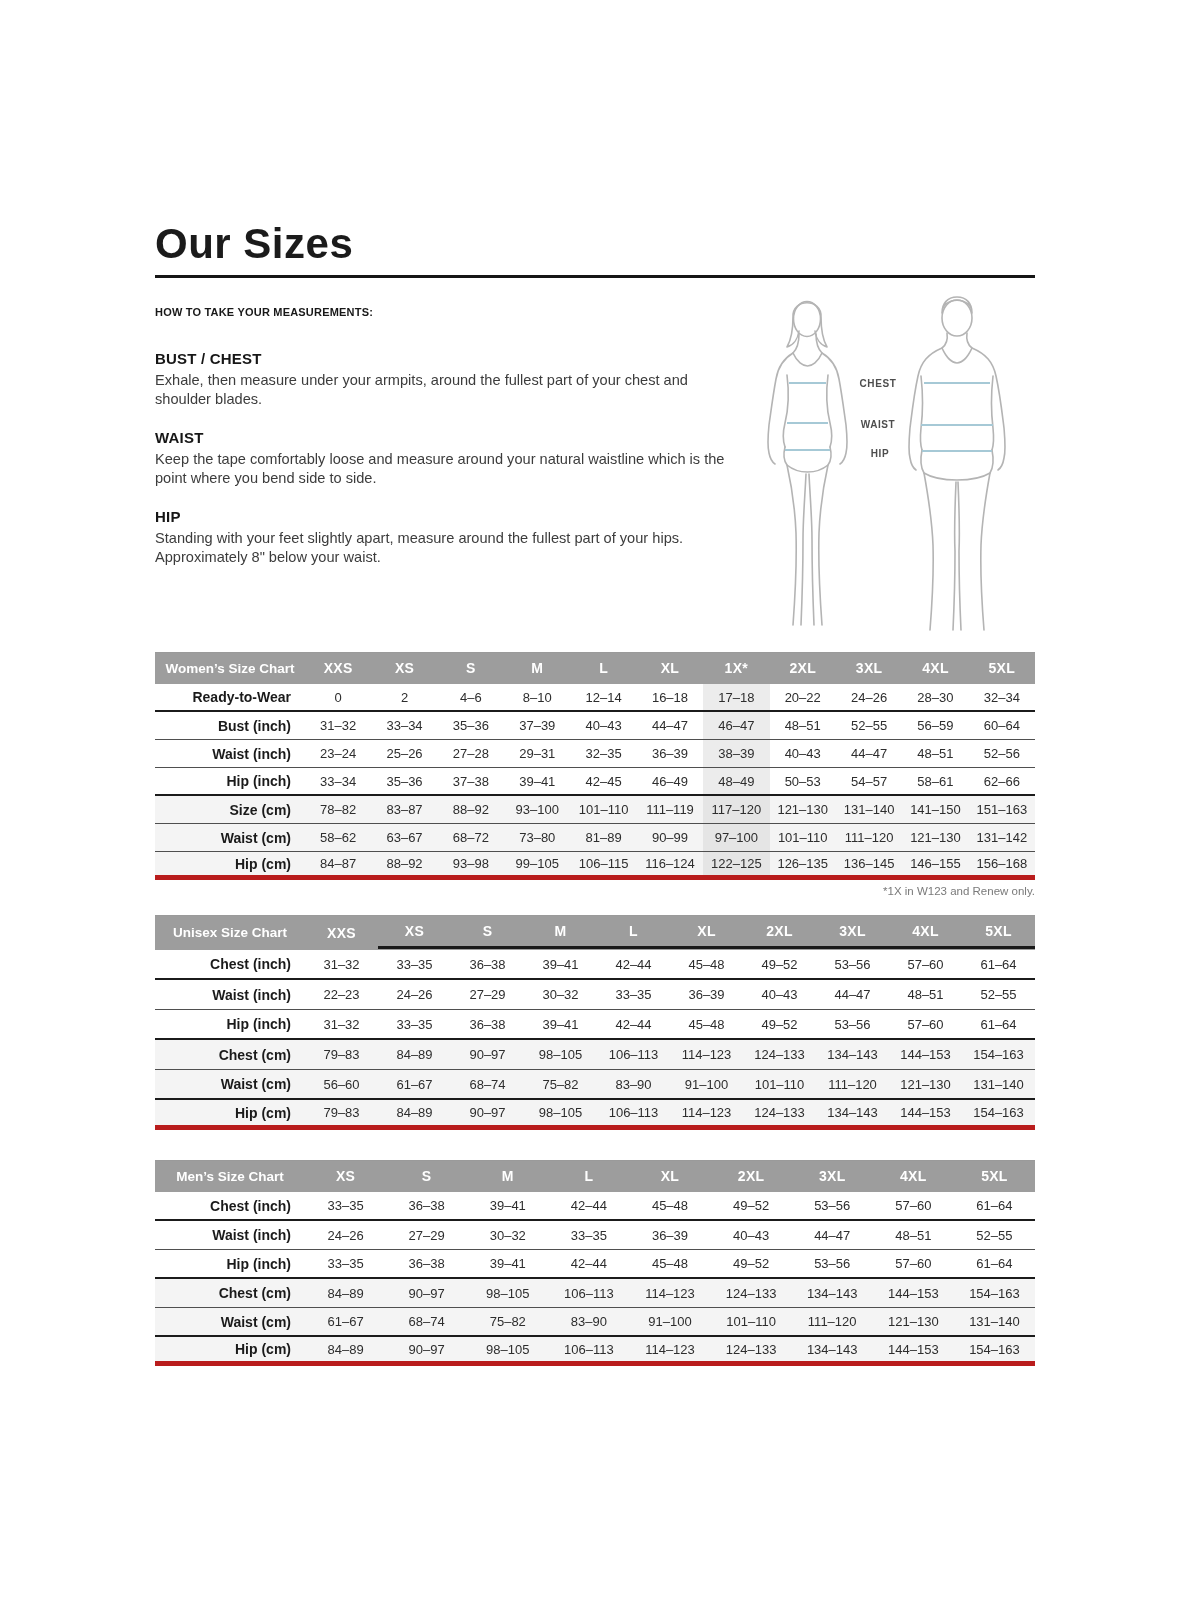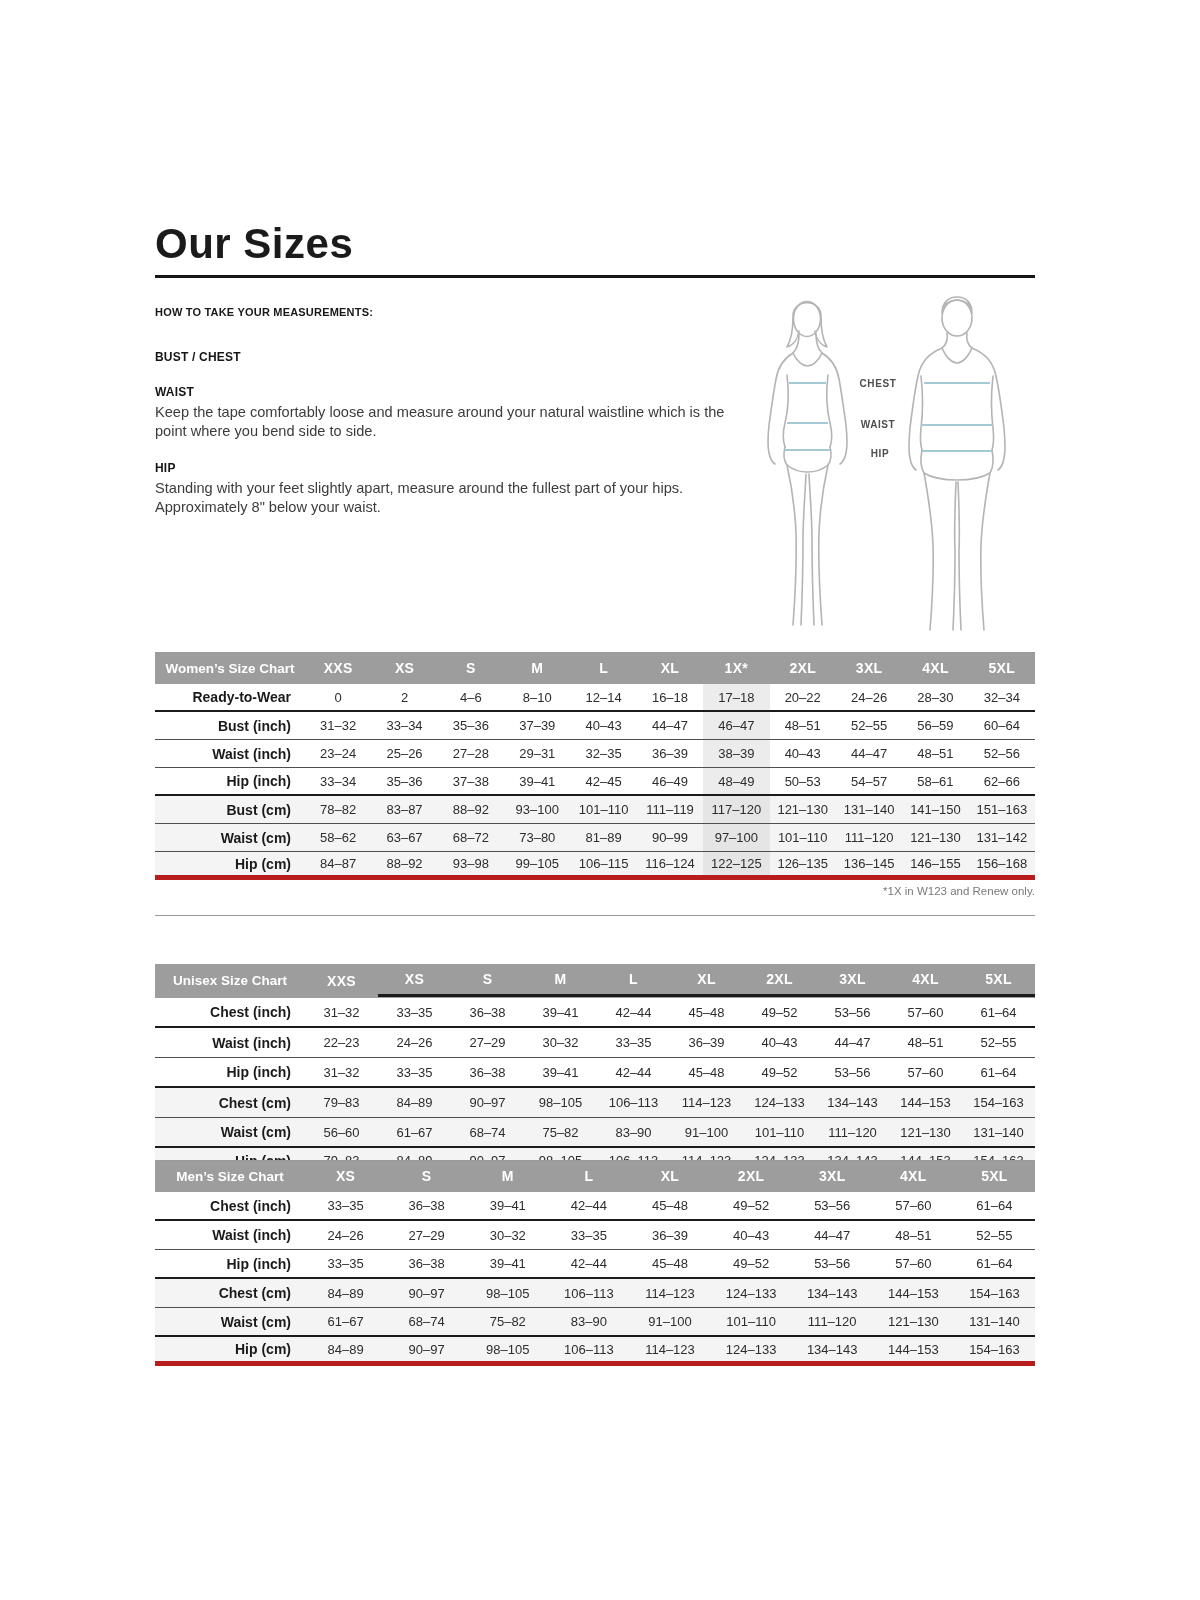--- a/index.html
+++ b/index.html
@@ -6,21 +6,21 @@
   html,body{width:1200px;height:1600px;background:#ffffff;overflow:hidden}
   body{font-family:"Liberation Sans",sans-serif;position:relative;color:#1c1c1c}
 
   .title{position:absolute;left:155px;top:220px;font-size:42px;font-weight:800;letter-spacing:.5px;color:#1b1b1b}
   .rule{position:absolute;left:155px;top:275px;width:880px;border-top:3px solid #161616}
 
   .howto{position:absolute;left:155px;top:306px;font-size:11px;font-weight:800;letter-spacing:.2px;color:#181818}
 
   .instr{position:absolute;left:155px;top:350px;width:575px}
   .instr .block{margin-bottom:21px}
-  .instr h3{font-size:12px;font-weight:800;color:#161616;margin-bottom:4px;letter-spacing:.2px}
+  .instr h3{font-size:15px;font-weight:800;color:#161616;margin-bottom:4px;letter-spacing:.2px}
   .instr p{font-size:14.6px;color:#3c3c3c;line-height:1.27}
 
   .figures{position:absolute;left:735px;top:283px;width:300px;height:352px}
   .figures svg{width:100%;height:100%}
   .fig-line{stroke:#a6c9d6;stroke-width:2.2;fill:none}
   .fig-outline{stroke:#b4b4b4;stroke-width:1.6;fill:none;stroke-linecap:round;stroke-linejoin:round}
   .fig-label{font-family:"Liberation Sans",sans-serif;font-size:10px;font-weight:700;fill:#4d4d4d;letter-spacing:.6px}
 
   .tbl{position:absolute;left:155px;width:880px;border-top:1px solid #9a9a9a}
   .tbl-w{top:652px}
@@ -49,20 +49,21 @@
 <body>
 
 <h1 class="title">Our Sizes</h1>
 <div class="rule"></div>
 
 <div class="howto">HOW TO TAKE YOUR MEASUREMENTS:</div>
 
 <div class="instr">
   <div class="block">
     <h3>BUST / CHEST</h3>
+    <p>Exhale, then measure under your armpits, around the fullest part of your chest and shoulder blades.</p>
   </div>
   <div class="block">
   </div>
   <div class="block">
     <h3>WAIST</h3>
     <p>Keep the tape comfortably loose and measure around your natural waistline which is the point where you bend side to side.</p>
   </div>
   <div class="block">
     <h3>HIP</h3>
     <p>Standing with your feet slightly apart, measure around the fullest part of your hips. Approximately 8" below your waist.</p>
@@ -173,21 +174,21 @@
       <div class="tcell tval">39–41</div>
       <div class="tcell tval">42–45</div>
       <div class="tcell tval">46–49</div>
       <div class="tcell tval hl">48–49</div>
       <div class="tcell tval">50–53</div>
       <div class="tcell tval">54–57</div>
       <div class="tcell tval">58–61</div>
       <div class="tcell tval">62–66</div>
     </div>
     <div class="trow shade" style="grid-template-columns: 150px repeat(11, 1fr);">
-      <div class="tcell tlabel">Bust (cm)</div>
+      <div class="tcell tlabel">Size (cm)</div>
       <div class="tcell tval">78–82</div>
       <div class="tcell tval">83–87</div>
       <div class="tcell tval">88–92</div>
       <div class="tcell tval">93–100</div>
       <div class="tcell tval">101–110</div>
       <div class="tcell tval">111–119</div>
       <div class="tcell tval hl">117–120</div>
       <div class="tcell tval">121–130</div>
       <div class="tcell tval">131–140</div>
       <div class="tcell tval">141–150</div>
@@ -217,21 +218,21 @@
       <div class="tcell tval">116–124</div>
       <div class="tcell tval hl">122–125</div>
       <div class="tcell tval">126–135</div>
       <div class="tcell tval">136–145</div>
       <div class="tcell tval">146–155</div>
       <div class="tcell tval">156–168</div>
     </div>
   </div>
 <div class="footnote">*1X in W123 and Renew only.</div>
 <div class="tbl tbl-u">
-    <div class="trow thead" style="grid-template-columns: 150px repeat(10, 1fr); margin-top: 48px;">
+    <div class="trow thead" style="grid-template-columns: 150px repeat(10, 1fr);">
       <div class="tcell tname">Unisex Size Chart</div>
       <div class="tcell thsize">XXS</div>
       <div class="tcell thsize hu">XS</div>
       <div class="tcell thsize hu">S</div>
       <div class="tcell thsize hu">M</div>
       <div class="tcell thsize hu">L</div>
       <div class="tcell thsize hu">XL</div>
       <div class="tcell thsize hu">2XL</div>
       <div class="tcell thsize hu">3XL</div>
       <div class="tcell thsize hu">4XL</div>

